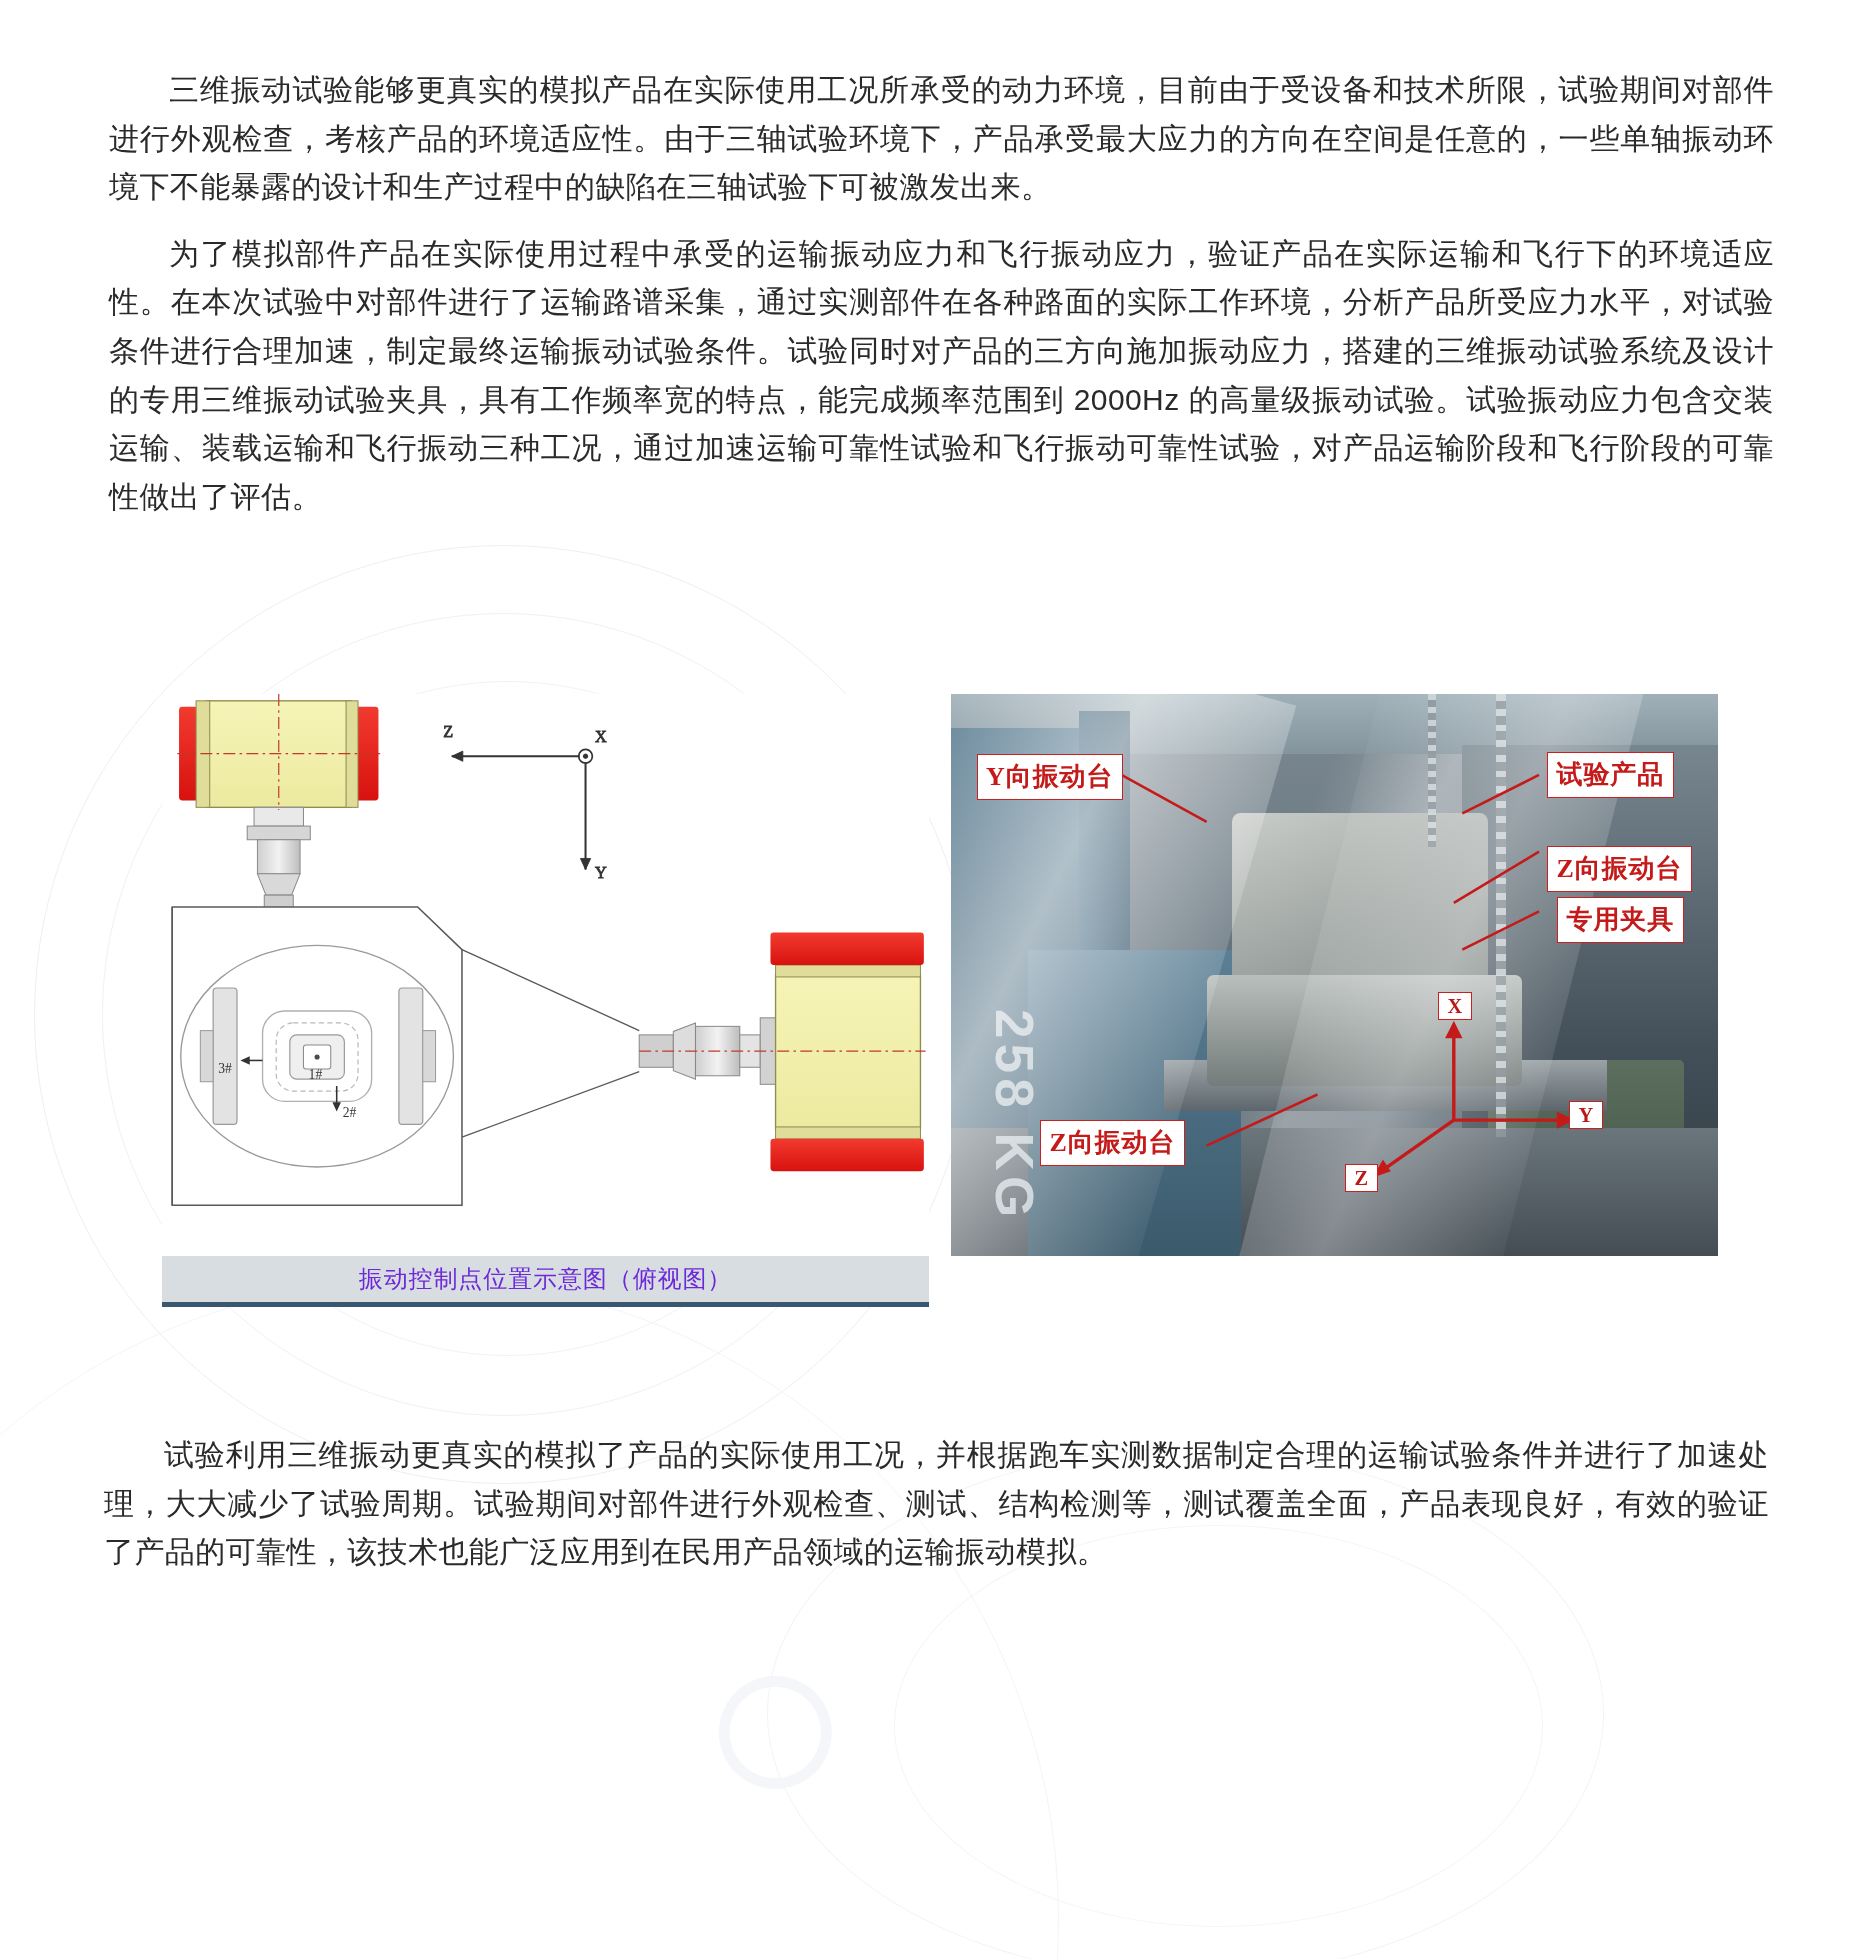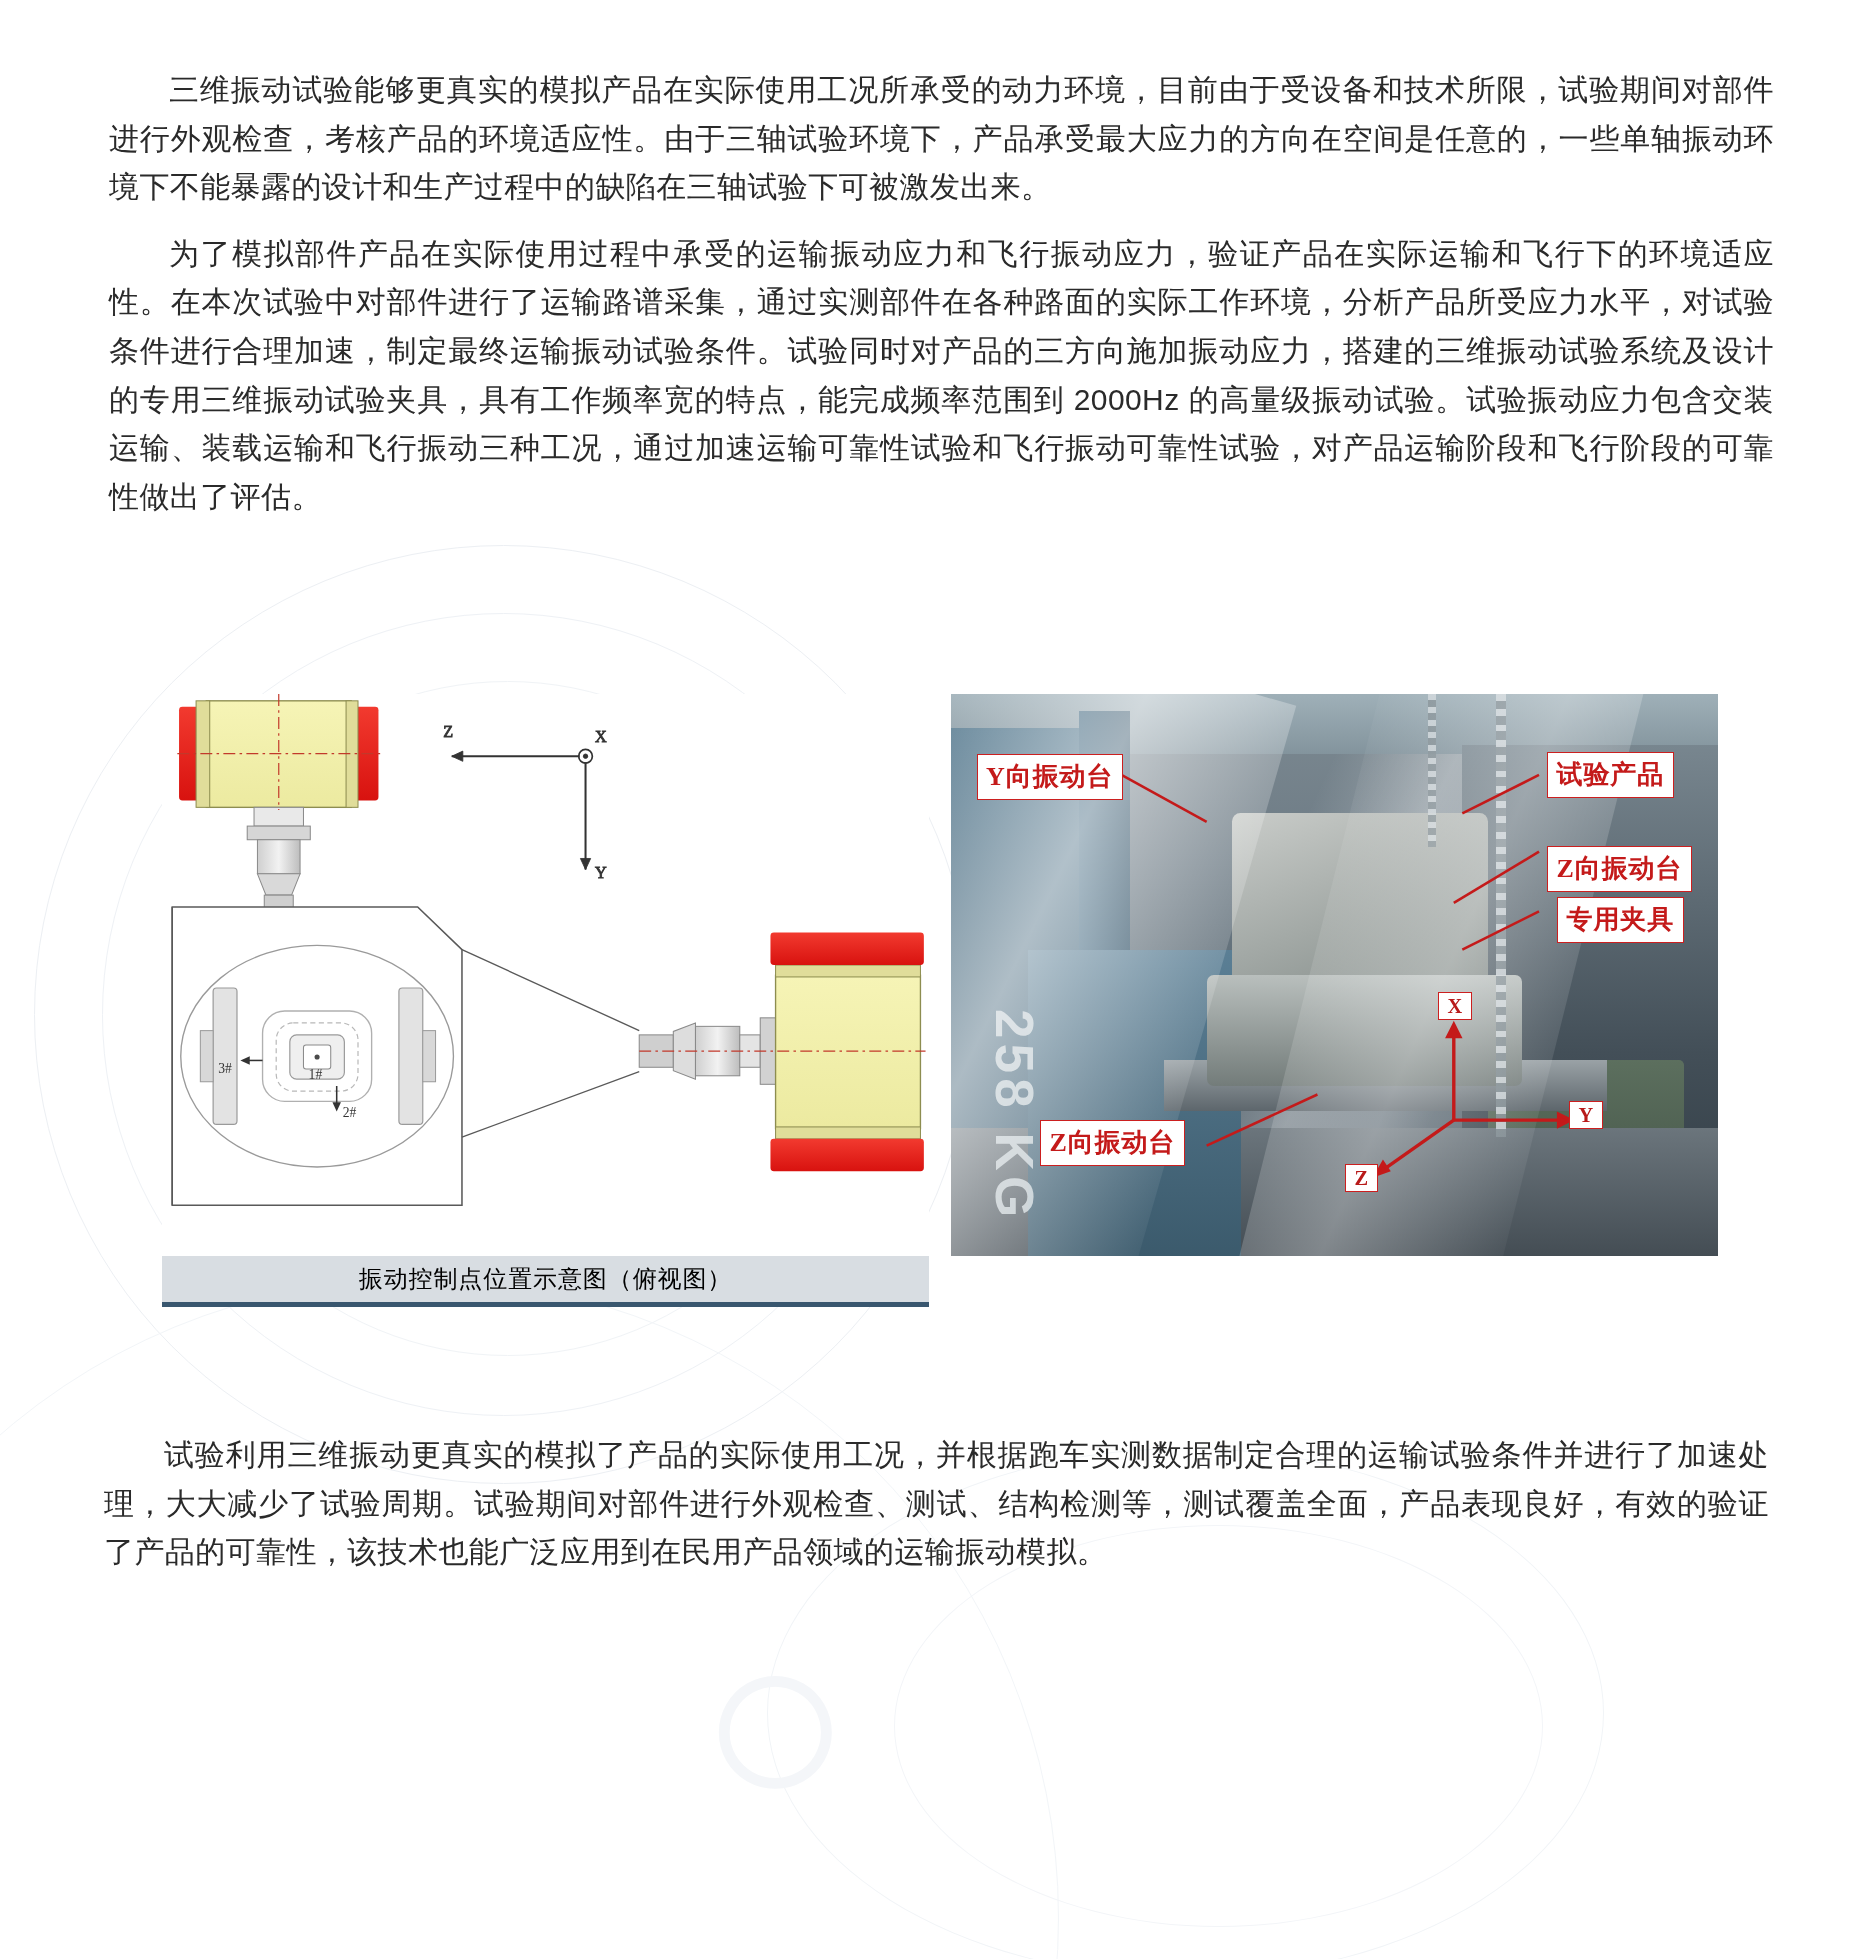--- a/index.html
+++ b/index.html
@@ -94,21 +94,21 @@
     background: #ffffff;
   }
   .fig-caption {
     height: 46px;
     background: #d8dde2;
     border-bottom: 5.1px solid #39576f;
     display: flex;
     align-items: center;
     justify-content: center;
     font-size: 24px;
-    color: #000000;
+    color: #6d28d9;
     letter-spacing: 0.9px;
   }
 
   
   .schematic { position: absolute; inset: 0; }
 
   
   .photo {
     position: absolute; inset: 0;
     background:

